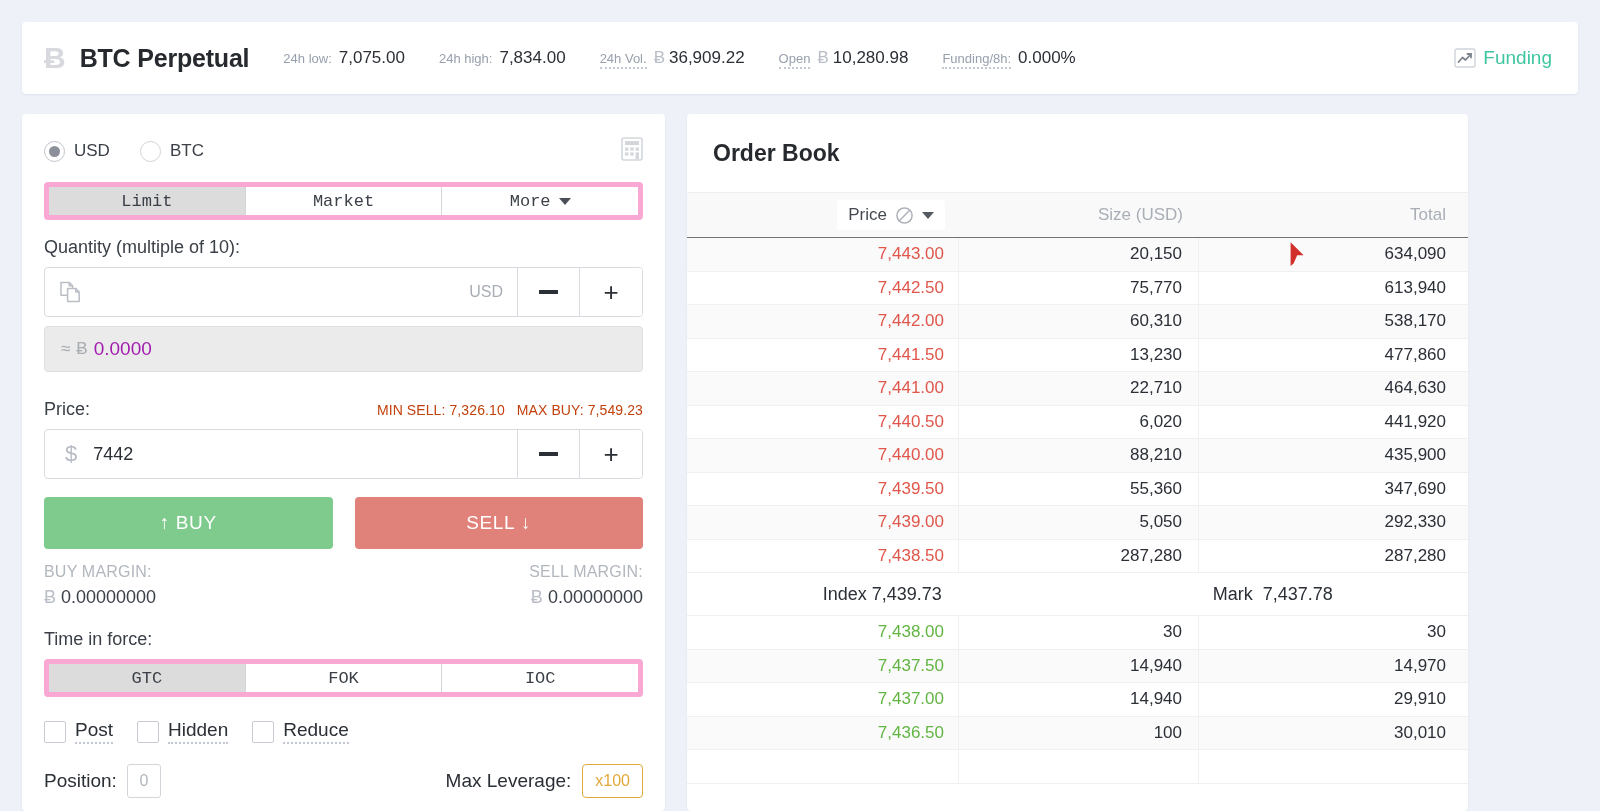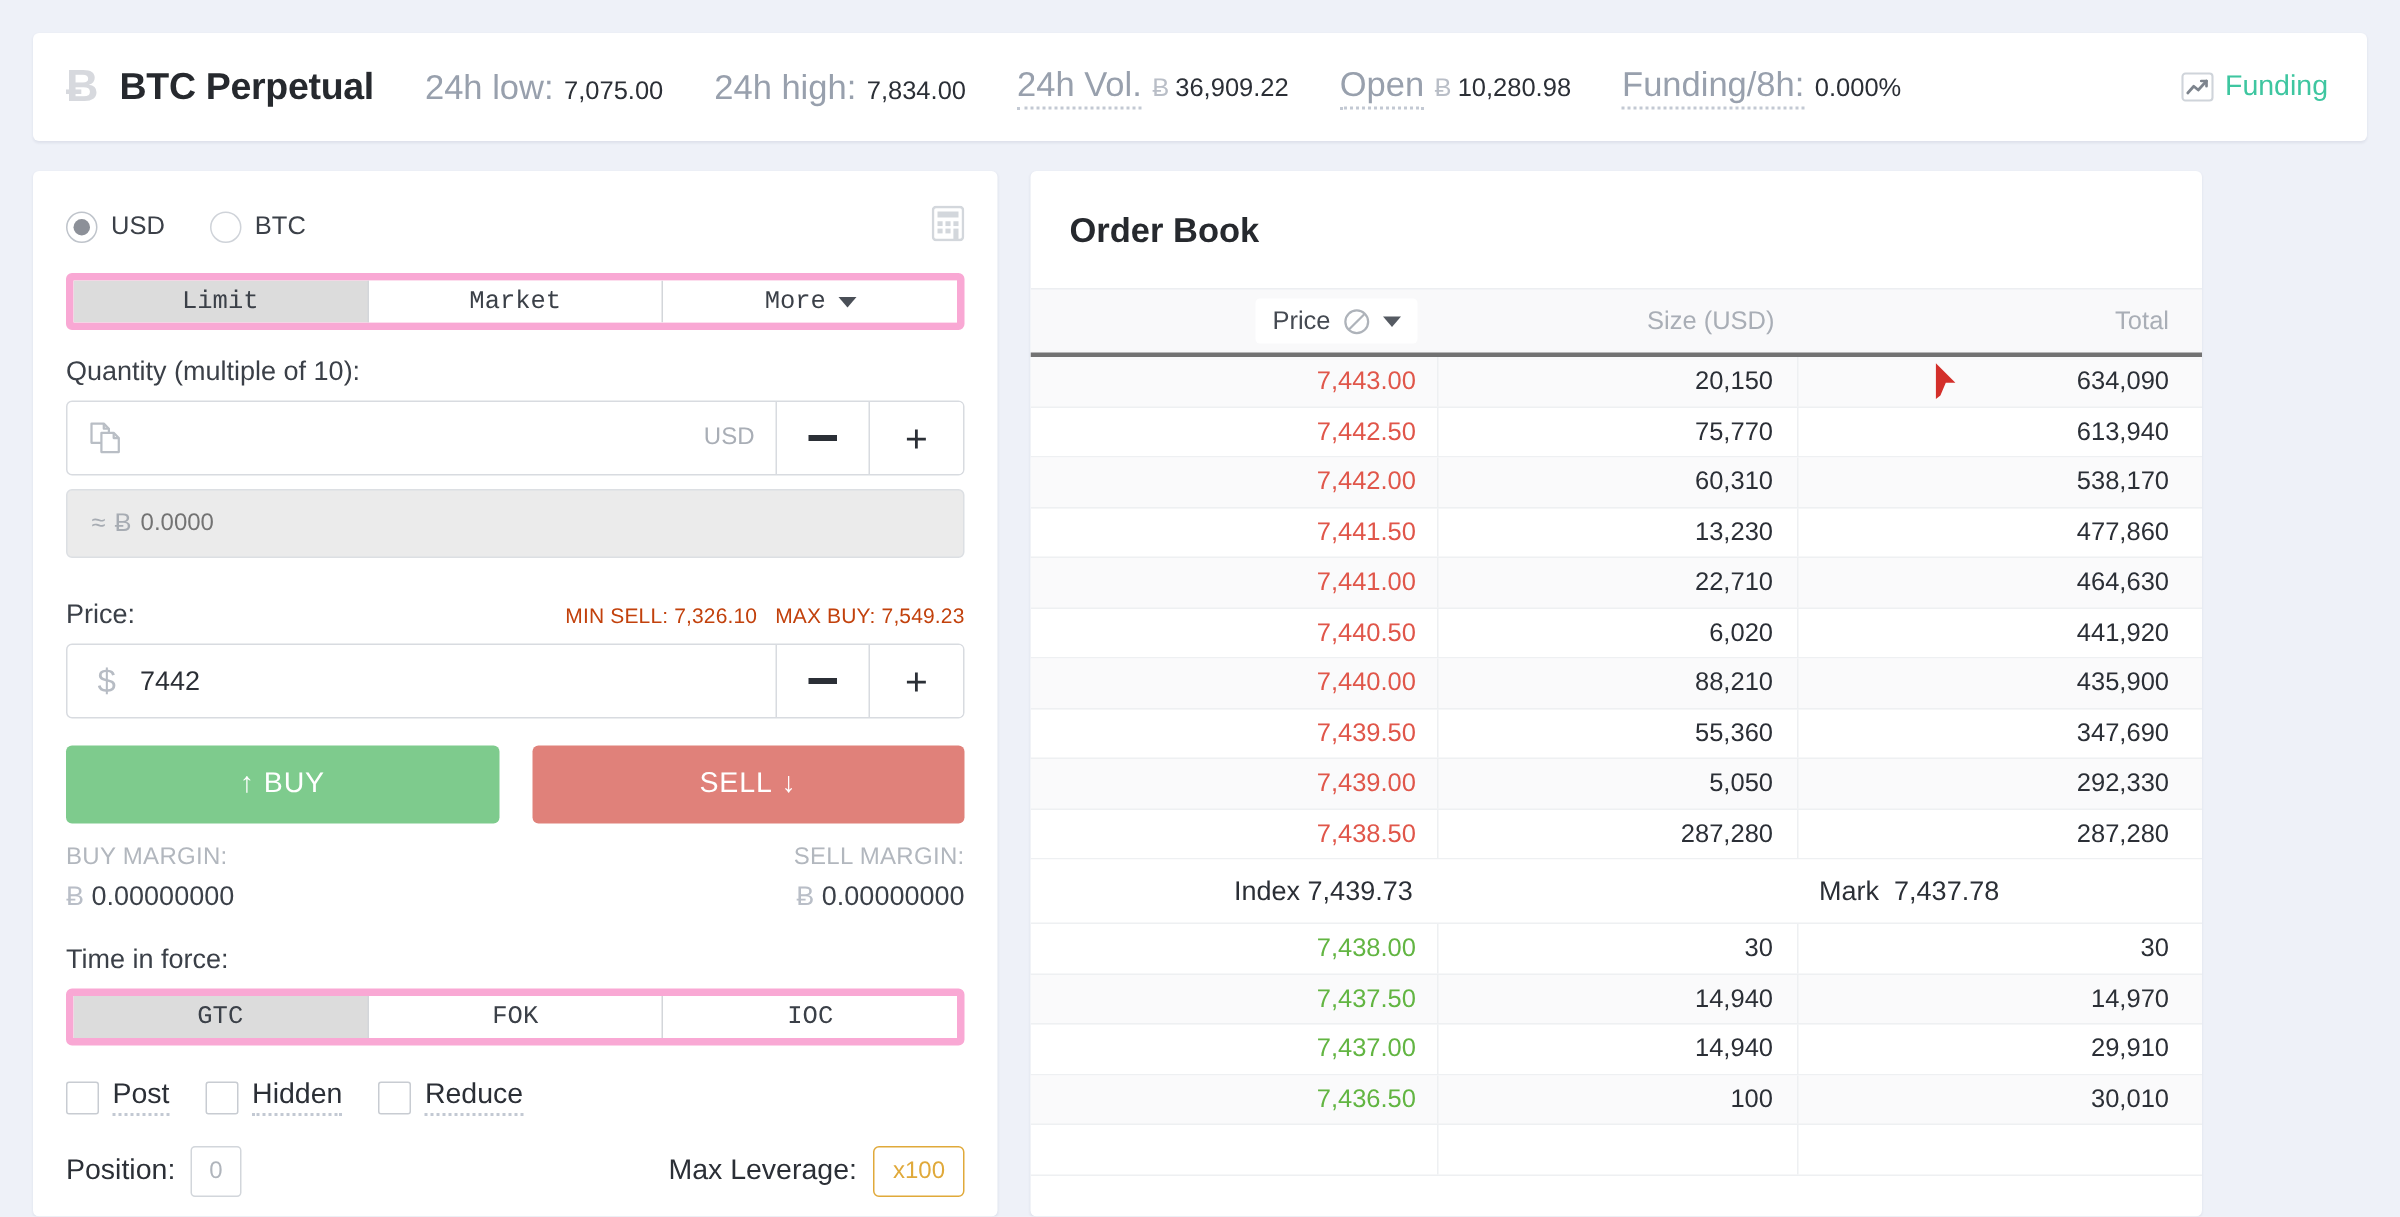--- a/index.html
+++ b/index.html
@@ -26,21 +26,21 @@
   .btc-glyph {
     font-size: 30px; color: #d7d9de; font-weight: 700;
     line-height: 1; margin-right: 14px; letter-spacing: 0;
   }
   .instrument-title {
     font-size: 25px; font-weight: 700; color: #26292e;
     letter-spacing: -.2px; white-space: nowrap;
   }
   .stat { display: flex; align-items: baseline; white-space: nowrap; }
   .stat .lab {
-    font-size: 23px; color: #98a0ad; font-weight: 400; margin-right: 7px;
+    font-size: 13px; color: #98a0ad; font-weight: 400; margin-right: 7px;
   }
   .stat .lab.dotted { border-bottom: 2px dotted #c3c9d3; padding-bottom: 1px; }
   .stat .val { font-size: 17px; color: #2b2f36; }
   .stat .bsym { font-size: 17px; color: #b9bec7; margin-right: 4px; }
   .hsep { width: 34px; flex: none; }
   .funding-link {
     margin-left: auto; display: flex; align-items: center;
     color: #3ec6a0; font-size: 19px; white-space: nowrap;
     cursor: pointer;
   }
@@ -113,21 +113,21 @@
   .step-btn:last-child { border-right: none; }
   .step-btn .mi { display: block; width: 19px; height: 4px; background: #2b2f36; }
 
   .approx-box {
     margin-top: 9px; height: 46px; border: 1px solid #dcdfe3;
     border-radius: 4px; background: #ebebeb; display: flex; align-items: center;
     padding: 0 16px;
   }
   .approx-box .ap { font-size: 17px; color: #a7acb3; margin-right: 6px; }
   .approx-box .bs { font-size: 17px; color: #a7acb3; margin-right: 6px; }
-  .approx-box .v { font-size: 16px; color: #737373; }
+  .approx-box .v { font-size: 19px; color: #a21caf; }
 
   .action-row { display: flex; gap: 22px; margin-top: 18px; }
   .act-btn {
     flex: 1; height: 52px; border-radius: 4px; border: none;
     display: flex; align-items: center; justify-content: center;
     color: #fff; font-size: 19px; letter-spacing: .6px; cursor: pointer;
     font-family: "Liberation Sans", sans-serif;
   }
   .buy-btn { background: #7ecb8d; }
   .sell-btn { background: #e0817a; }
@@ -162,21 +162,21 @@
   .lev-lab { font-size: 19px; color: #2b2f36; margin-right: 11px; }
   .lev-badge {
     border: 1px solid #e0a93a; border-radius: 4px; color: #e0a93a;
     font-size: 16px; padding: 7px 12px; background: #fff; cursor: pointer;
   }
 
   
   .ob-title { font-size: 23px; font-weight: 700; color: #26292e; padding: 26px 0 0 26px; }
   .ob-head {
     display: flex; height: 46px; align-items: center;
-    background: #f9f9fa; border-top: 1px solid #eceef1; border-bottom: 3px solid #737373;
+    background: #f9f9fa; border-top: 1px solid #eceef1; border-bottom: 1px solid #737373;
     margin-top: 25px;
   }
   .c-price { width: 272px; flex: none; }
   .c-size  { width: 240px; flex: none; }
   .c-total { flex: 1; }
   .ob-head .c-price { display: flex; justify-content: flex-end; padding-right: 14px; }
   .price-pill {
     display: flex; align-items: center; background: #fff;
     border-radius: 3px; padding: 5px 11px; cursor: pointer;
   }

